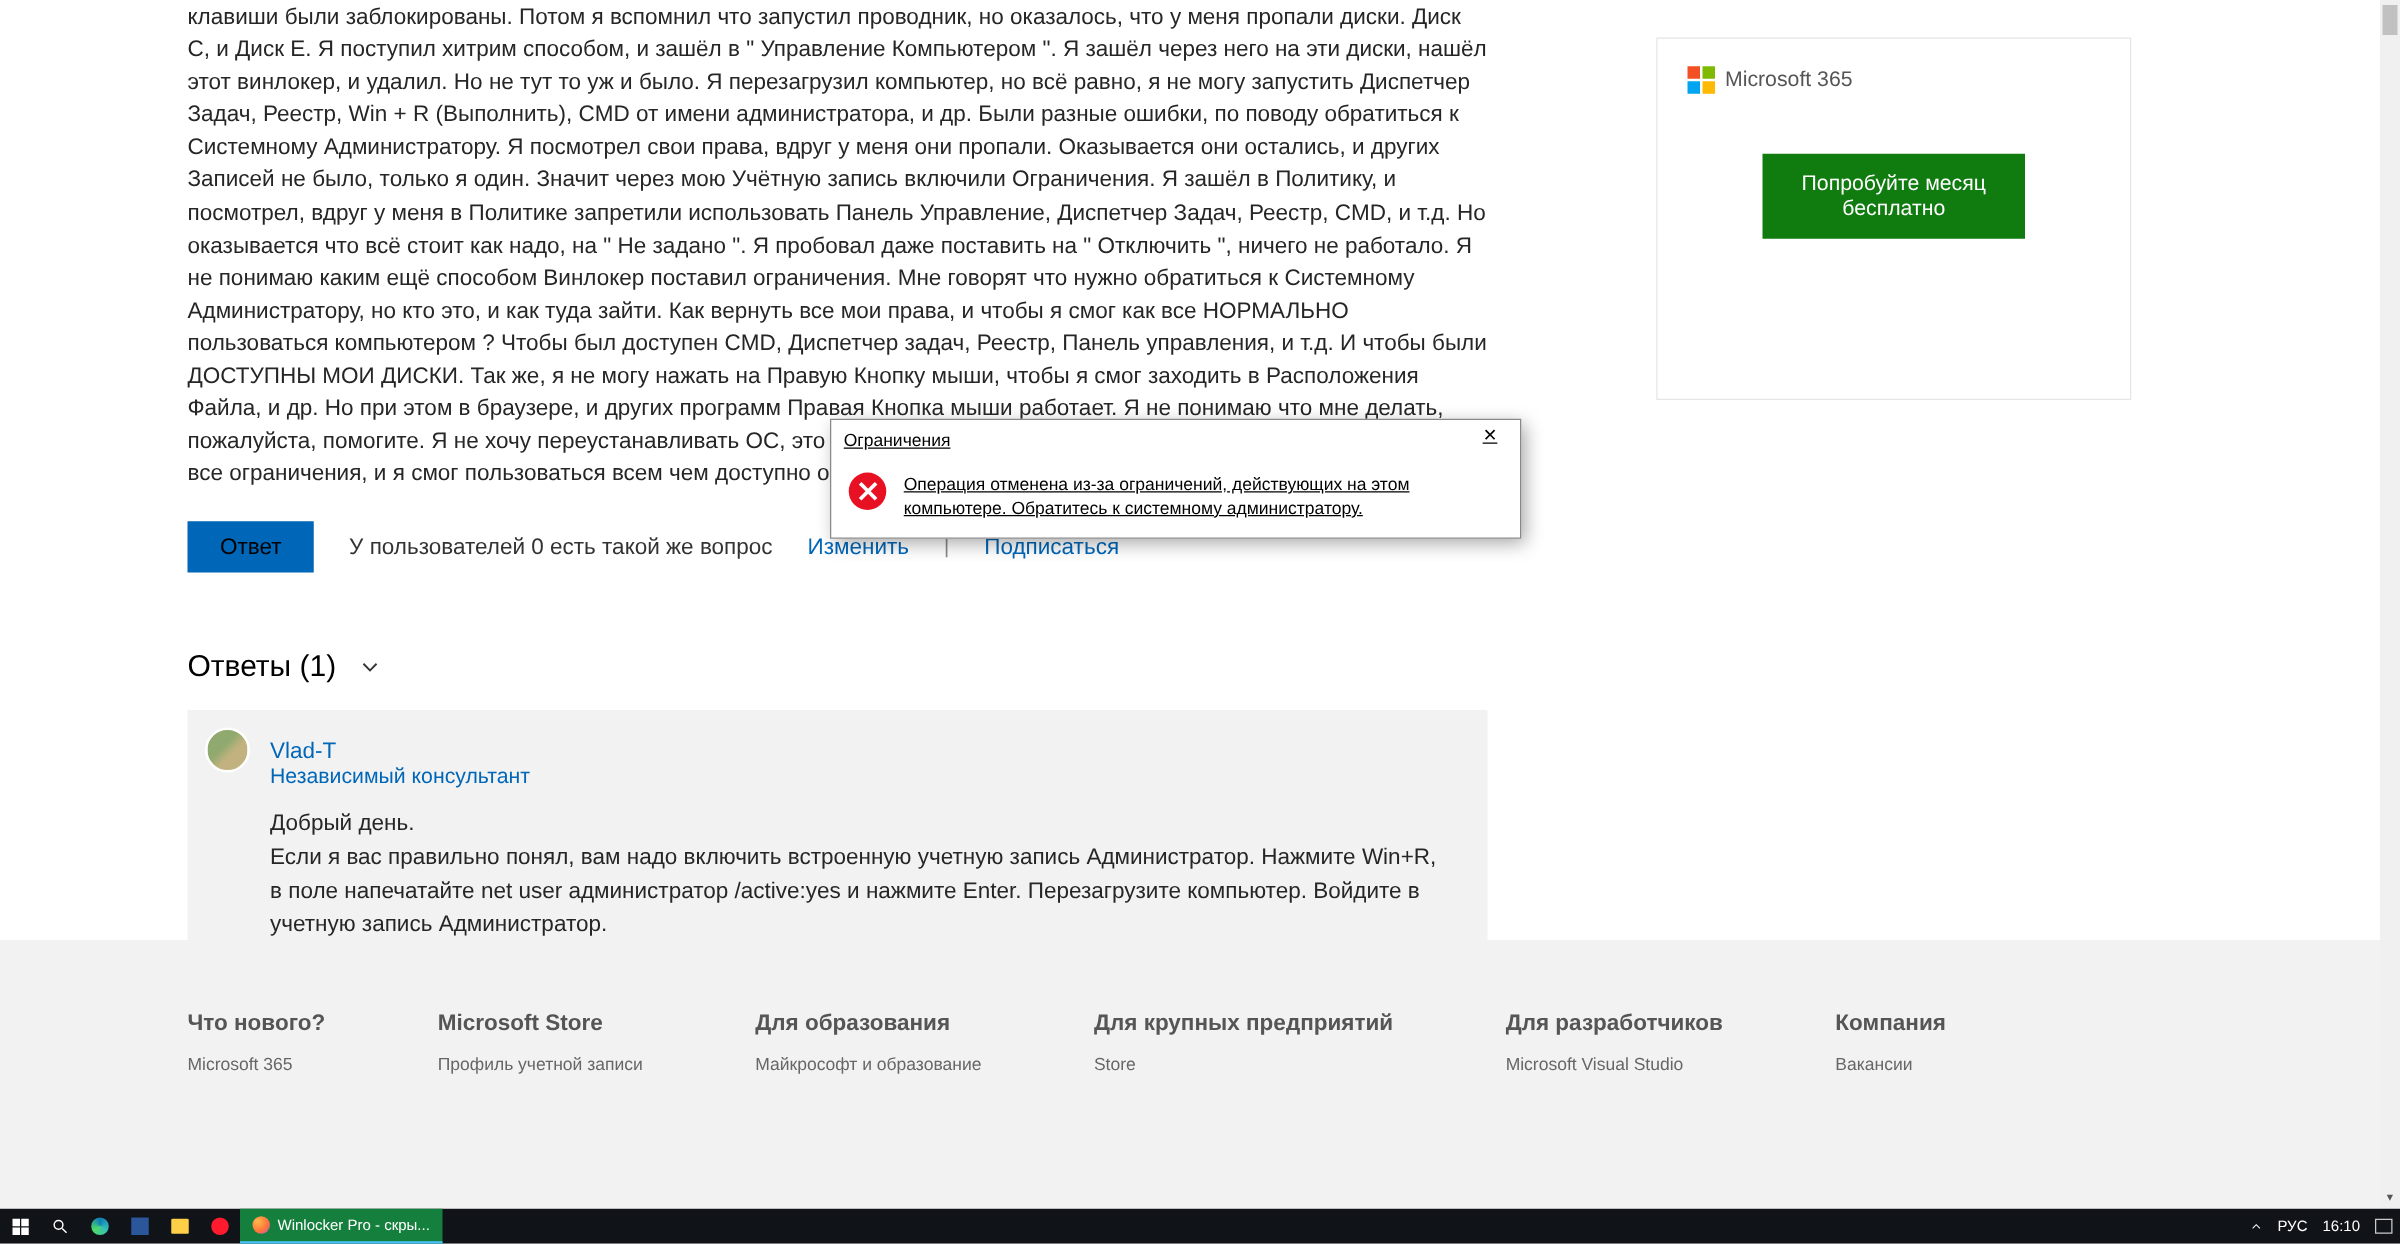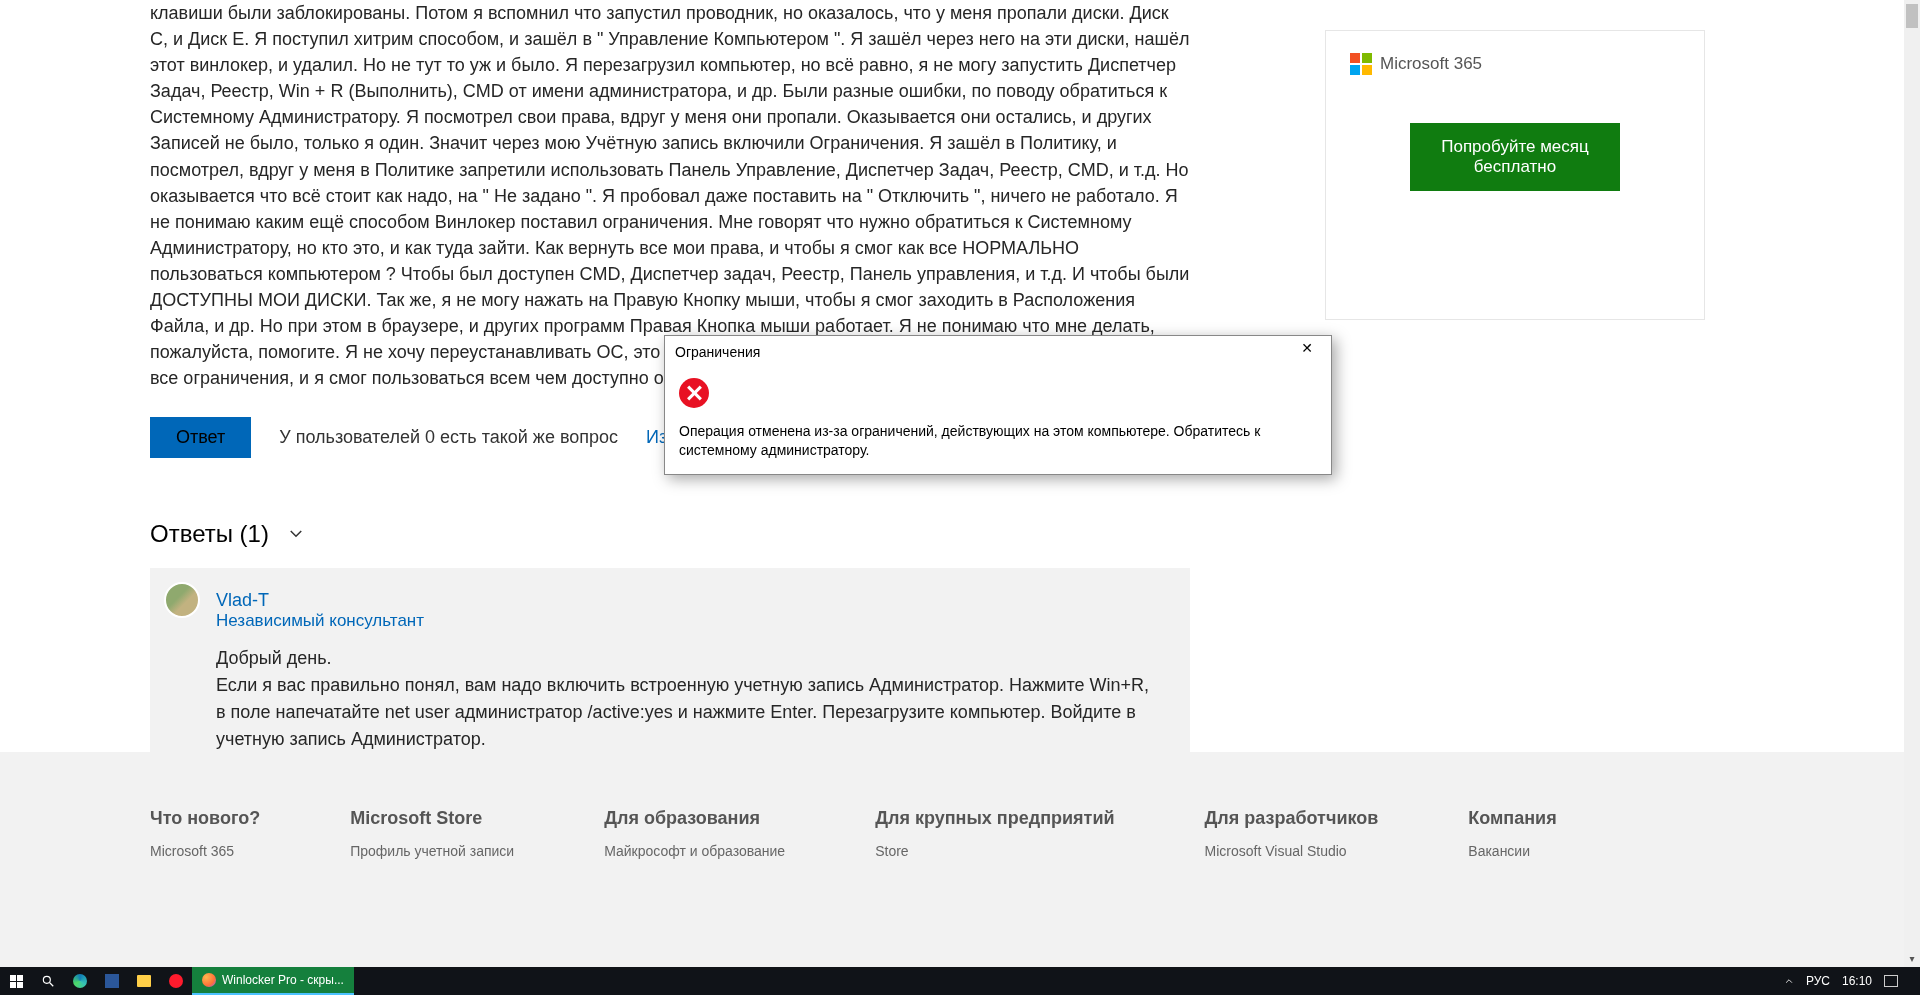--- a/index.html
+++ b/index.html
@@ -39,37 +39,37 @@
 .ms365 .sq div:nth-child(3){background:#00a4ef;} .ms365 .sq div:nth-child(4){background:#ffb900;}
 .ms365 span { font-size:17px; color:#555; }
 .ad-title { margin-top:20px; font-size:26px; line-height:1.3; color:#222; }
 .ad-btn { margin-top:48px; width:210px; background:#107c10; color:#fff; border:none; padding:14px 10px; font-size:17px; cursor:pointer; display:block; margin-left:auto; margin-right:auto; text-align:center; }
 
 .footer { position:absolute; left:0; top:752px; width:1904px; height:215px; background:#f2f2f2; padding:56px 150px 0 150px; display:flex; gap:90px; }
 .footer-col h3 { font-size:18px; font-weight:600; color:#555; margin-bottom:14px; }
 .footer-col a { display:block; font-size:14px; color:#666; text-decoration:none; margin-bottom:8px; }
 
 
-.dlg { position:absolute; left:664px; top:335px; width:668px; background:#fff; border:1px solid #888; box-shadow:4px 4px 14px rgba(0,0,0,0.35); }
+.dlg { position:absolute; left:664px; top:335px; width:553px; background:#fff; border:1px solid #888; box-shadow:4px 4px 14px rgba(0,0,0,0.35);text-decoration:underline; }
 .dlg-title { display:flex; justify-content:space-between; align-items:center; padding:4px 6px 4px 10px; font-size:14px; }
 .dlg-close { width:36px; height:24px; text-align:center; cursor:pointer; font-size:14px; }
-.dlg-body { display:flex; padding:10px 4px 14px 14px; gap:14px; align-items:flex-start;flex-direction:column; }
+.dlg-body { display:flex; padding:10px 4px 14px 14px; gap:14px; align-items:flex-start; }
 .err-ico { width:30px; height:30px; border-radius:50%; background:#e81123; position:relative; flex:none; }
 .err-ico::before,.err-ico::after { content:""; position:absolute; left:14px; top:6px; width:3px; height:18px; background:#fff; }
 .err-ico::before{ transform:rotate(45deg);} .err-ico::after{ transform:rotate(-45deg);}
 .dlg-msg { font-size:14px; line-height:1.35; }
 .dlg-foot { padding:0 14px 12px 0; text-align:right; }
 .dlg-ok { width:68px; height:22px; border:2px solid #0067b8; background:#e5e5e5; font-size:13px; cursor:pointer; }
 
 
 .taskbar { position:absolute; left:0; bottom:0; width:1920px; height:28px; background:#101318; display:flex; align-items:center; color:#fff; font-size:12px; }
 .taskbar .tb-ico { width:32px; height:28px; display:flex; align-items:center; justify-content:center; cursor:pointer; }
 .task-item { height:28px; padding:0 10px; display:flex; align-items:center; gap:6px; background:#15803d; cursor:pointer; max-width:200px; border-bottom:2px solid #4cc2ff; }
 .task-item span { white-space:nowrap; overflow:hidden; text-overflow:ellipsis; font-size:12px; }
-.tray { margin-left:auto; display:flex; align-items:center; gap:12px; padding-right:22px; }
+.tray { margin-left:auto; display:flex; align-items:center; gap:12px; padding-right:6px; }
 .tray span { font-size:12px; }
 .start-sq { display:grid; grid-template-columns:6px 6px; grid-template-rows:6px 6px; gap:1px; }
 .start-sq div { background:#fff; }
 .ff-ico { width:14px; height:14px; border-radius:50%; background:radial-gradient(circle at 30% 30%,#ffb84d,#ff7139 60%,#9059ff); }
 .opera-ico { width:14px; height:14px; border-radius:50%; background:#ff1b2d; }
 .edge-ico { width:14px; height:14px; border-radius:50%; background:conic-gradient(#0f7db8,#36c2b4,#4ed967,#0f7db8); }
 .folder-ico { width:14px; height:12px; background:#ffcf48; border-radius:1px; }
 .word-ico { width:14px; height:14px; background:#2b579a; }
 .notif-ico { width:14px; height:12px; border:1px solid #ccc; }
 </style>

